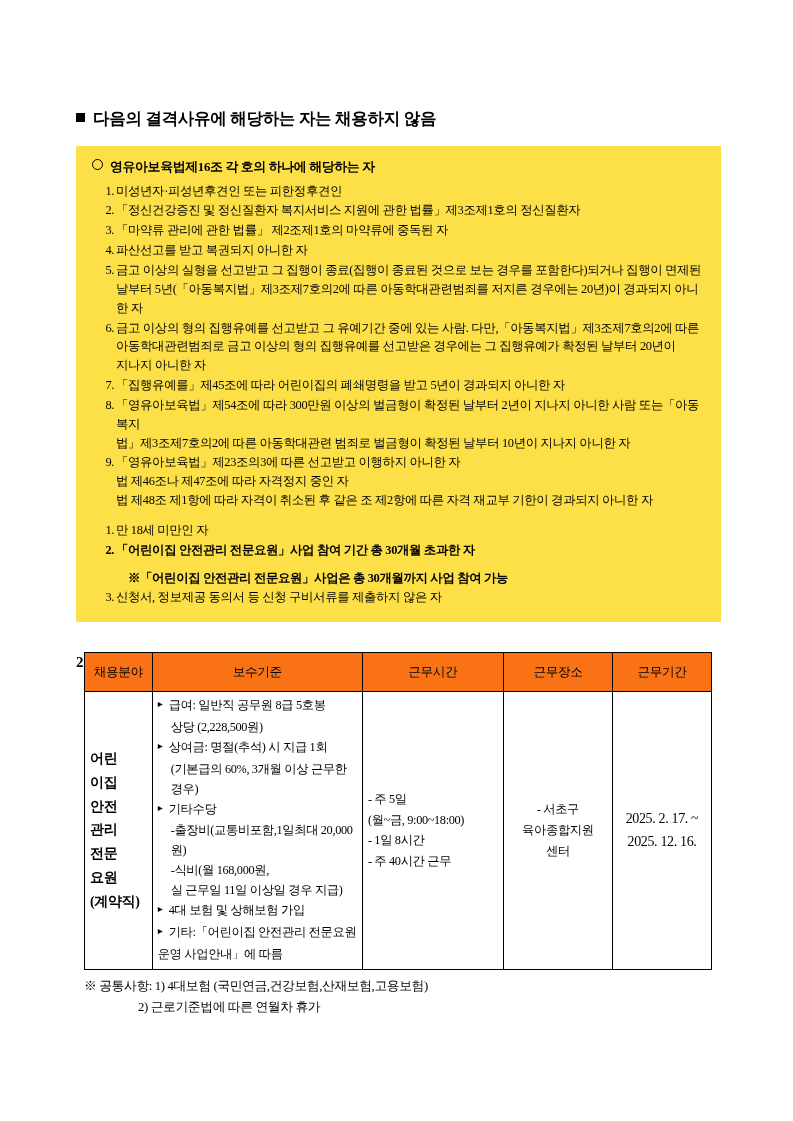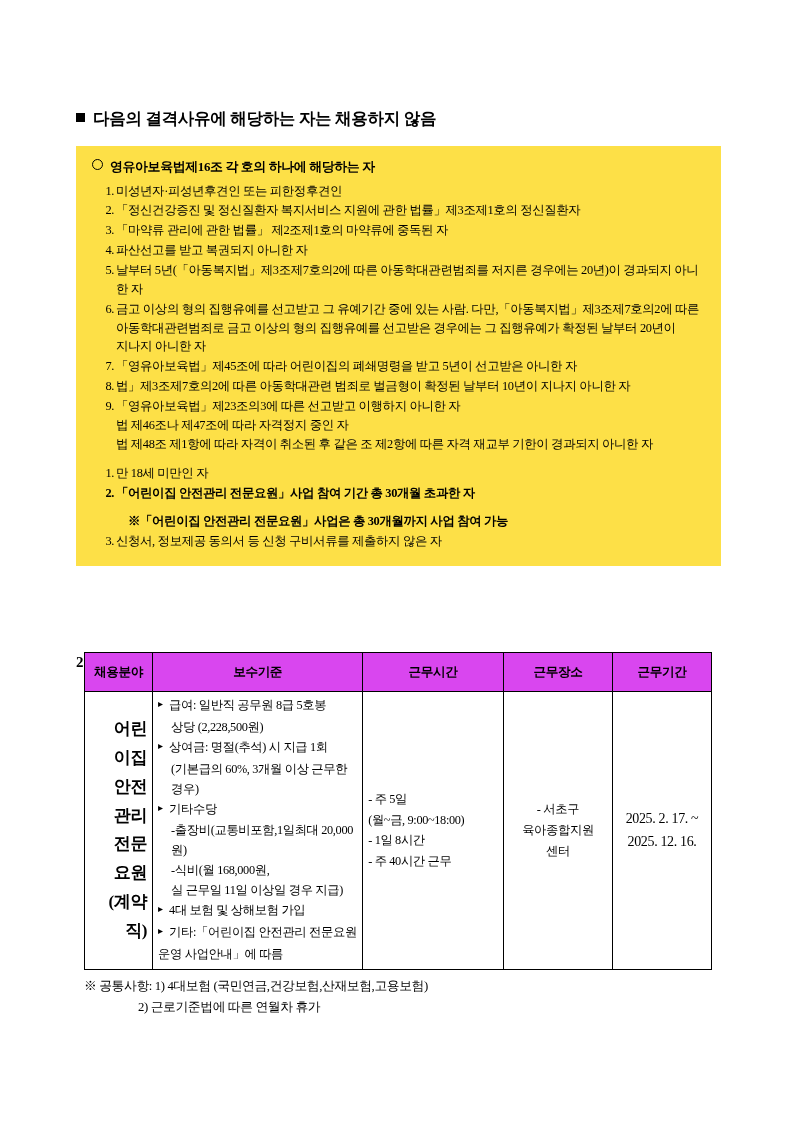--- a/index.html
+++ b/index.html
@@ -115,32 +115,32 @@
     border-collapse: collapse;
     font-size: 12.3px;
     letter-spacing: -0.35px;
   }
   table.pay th, table.pay td {
     border: 1px solid #000;
     padding: 4px 5px;
     vertical-align: middle;
   }
   table.pay thead th {
-    background: #d946ef;
+    background: #f97316;
     text-align: center;
-    font-weight: bold;
+    font-weight: normal;
     height: 30px;
     font-size: 12.6px;
   }
   td.field {
     width: 62px;
-    text-align: right;
+    text-align: left;
     font-weight: bold;
     line-height: 1.7;
-    font-size: 17px;
+    font-size: 14px;
   }
   td.pay-detail {
     width: 218px;
     padding: 9px 8px 9px 10px;
     line-height: 1.62;
   }
   td.hours {
     width: 140px;
     text-align: left;
     padding-left: 16px;
@@ -217,34 +217,36 @@
       <li>
           <span class="num">3.</span>
           <span class="cont">「마약류 관리에 관한 법률」 제2조제1호의 마약류에 중독된 자</span>
         </li>
       <li>
           <span class="num">4.</span>
           <span class="cont">파산선고를 받고 복권되지 아니한 자</span>
         </li>
       <li>
           <span class="num">5.</span>
+          <span class="cont">금고 이상의 실형을 선고받고 그 집행이 종료(집행이 종료된 것으로 보는 경우를 포함한다)되거나 집행이 면제된</span>
           <span class="cont">날부터 5년(「아동복지법」제3조제7호의2에 따른 아동학대관련범죄를 저지른 경우에는 20년)이 경과되지 아니한 자</span>
         </li>
       <li>
           <span class="num">6.</span>
           <span class="cont">금고 이상의 형의 집행유예를 선고받고 그 유예기간 중에 있는 사람. 다만,「아동복지법」제3조제7호의2에 따른</span>
           <span class="cont">아동학대관련범죄로 금고 이상의 형의 집행유예를 선고받은 경우에는 그 집행유예가 확정된 날부터 20년이</span>
           <span class="cont">지나지 아니한 자</span>
         </li>
       <li>
           <span class="num">7.</span>
-          <span class="cont">「영유아보육법」제45조에 따라 어린이집의 폐쇄명령을 받고 5년이 선고받은 아니한 자</span>
+          <span class="cont">「집행유예를」제45조에 따라 어린이집의 폐쇄명령을 받고 5년이 경과되지 아니한 자</span>
         </li>
       <li>
           <span class="num">8.</span>
+          <span class="cont">「영유아보육법」제54조에 따라 300만원 이상의 벌금형이 확정된 날부터 2년이 지나지 아니한 사람 또는「아동복지</span>
           <span class="cont">법」제3조제7호의2에 따른 아동학대관련 범죄로 벌금형이 확정된 날부터 10년이 지나지 아니한 자</span>
         </li>
       <li>
           <span class="num">9.</span>
           <span class="cont">「영유아보육법」제23조의3에 따른 선고받고 이행하지 아니한 자</span>
           <span class="cont">법 제46조나 제47조에 따라 자격정지 중인 자</span>
           <span class="cont">법 제48조 제1항에 따라 자격이 취소된 후 같은 조 제2항에 따른 자격 재교부 기한이 경과되지 아니한 자</span>
         </li>
     </ol>
 

